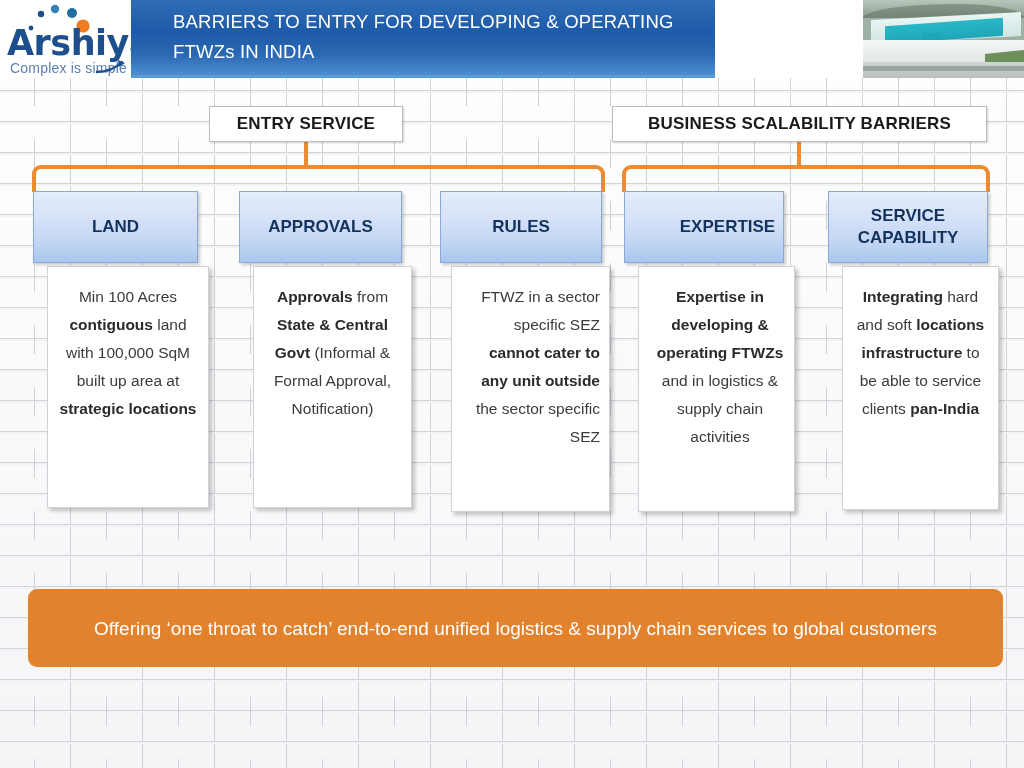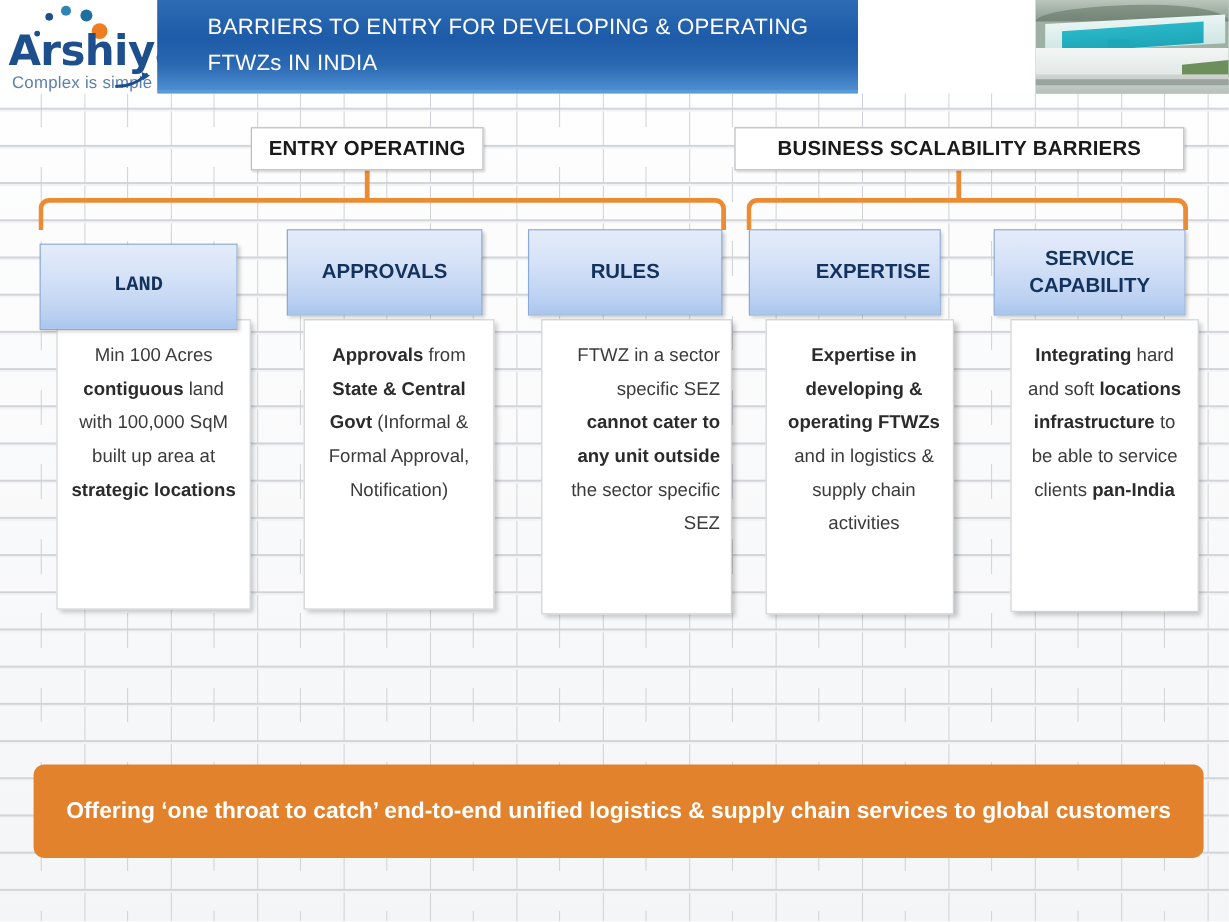--- a/index.html
+++ b/index.html
@@ -216,26 +216,25 @@
     position: absolute;
     left: 28px; top: 589px;
     width: 975px; height: 78px;
     background: #E2822C;
     border-radius: 9px;
     display: flex;
     align-items: center;
     justify-content: center;
     text-align: center;
     color: #ffffff;
-    font-weight: bold;
+    font-weight: normal;
     font-size: 19px;
     line-height: 29px;
     padding: 0 24px;
     z-index: 4;
-    margin-top: 48px;
   }
 </style>
 </head>
 <body>
 
 <div class="page">
 
   <div class="header">
 
     <div class="logo-zone">
@@ -268,34 +267,34 @@
       <div class="photo-teal"></div>
       <div class="photo-teal2"></div>
       <div class="photo-wall"></div>
       <div class="photo-green"></div>
       <div class="photo-ground"></div>
       <div class="photo-road"></div>
     </div>
   </div>
 
   <div class="cat-label" style="left:209px; top:106px; width:194px; height:36px;">
-    <span>ENTRY OPERATING</span>
+    <span>ENTRY SERVICE</span>
   </div>
 
   <div class="cat-label" style="left:612px; top:106px; width:375px; height:36px;">
     <span>BUSINESS SCALABILITY BARRIERS</span>
   </div>
 
   <div class="bracket-stem" style="left:304px; top:142px; height:25px;"></div>
   <div class="bracket" style="left:32px; top:165px; width:573px;"></div>
 
   <div class="bracket-stem" style="left:797px; top:142px; height:25px;"></div>
   <div class="bracket" style="left:622px; top:165px; width:368px;"></div>
 
-  <div class="col-head" style="left:33px; top:203px; width:165px; height:72px;font-family:Liberation Mono, monospace;">
+  <div class="col-head" style="left:33px; top:191px; width:165px; height:72px;">
     <span>LAND</span>
   </div>
   <div class="col-card" style="left:35px; top:266px; width:162px; height:242px;">
     <span>Min 100 Acres <b>contiguous</b> land with 100,000 SqM built up area at <b>strategic locations</b></span>
   </div>
 
   <div class="col-head" style="left:239px; top:191px; width:163px; height:72px;">
     <span>APPROVALS</span>
   </div>
   <div class="col-card" style="left:241px; top:266px; width:159px; height:242px;">

